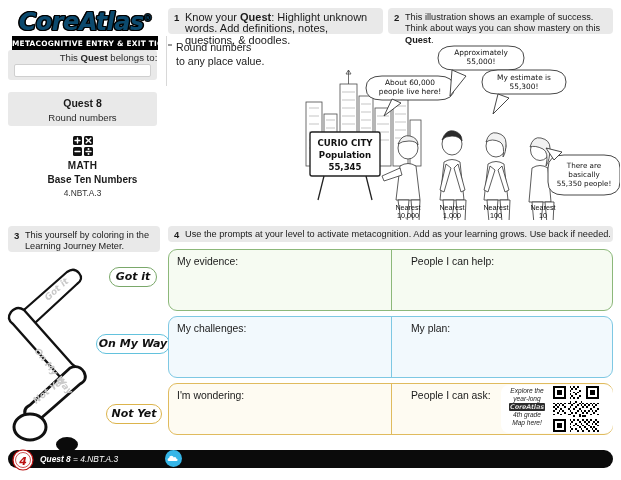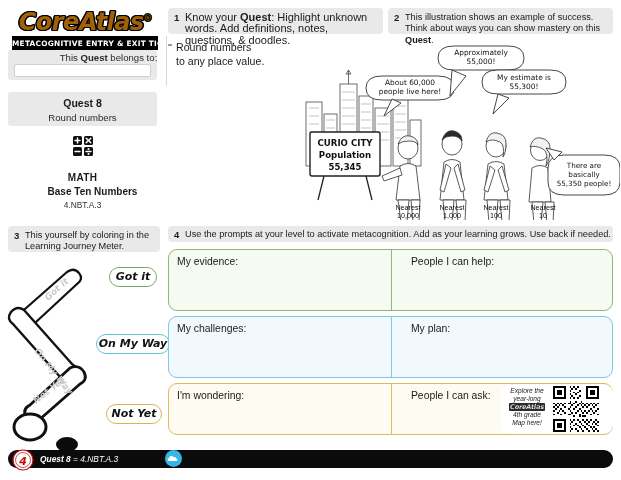--- a/index.html
+++ b/index.html
@@ -13,21 +13,21 @@
   #sheet{position:relative;width:621px;height:480px;}
 
   
   .left-col{position:absolute;left:0;top:0;width:165px;height:440px;}
 
   .logo-wrap{position:absolute;left:12px;top:6px;width:146px;}
   .logo-word{
     font-family:"DejaVu Sans", sans-serif;
     font-weight:bold;font-style:italic;
     font-size:24px;letter-spacing:-0.5px;
-    color:#a16207;
+    color:#0c4a6e;
     -webkit-text-stroke:1.4px #000;
     paint-order:stroke fill;
     text-align:center;line-height:26px;
     text-shadow:1px 1px 0 #000,-1px 1px 0 #000,1px -1px 0 #000,-1px -1px 0 #000,
                 0 1.4px 0 #000,0 -1.4px 0 #000,1.4px 0 0 #000,-1.4px 0 0 #000;
     white-space:nowrap;
   }
   .logo-tm{font-size:8px;vertical-align:super;}
   .logo-sub{
     margin-top:1px;background:#000;color:#fff;
@@ -55,21 +55,21 @@
 
   .quest-box{
     position:absolute;left:8px;top:92px;width:149px;height:34px;
     background:#e9e9e9;border-radius:3px;text-align:center;
   }
   .quest-title{font-size:10.5px;font-weight:bold;padding-top:5px;color:#1a1a1a;}
   .quest-sub{font-size:9.6px;padding-top:3px;color:#2b2b2b;}
 
   .subject-block{position:absolute;left:0;top:136px;width:165px;text-align:center;}
   .math-icon{width:20px;height:20px;margin:0 auto;display:block;}
-  .subject-name{font-size:10px;font-weight:bold;margin-top:16px;letter-spacing:0.3px;}
+  .subject-name{font-size:10px;font-weight:bold;margin-top:4px;letter-spacing:0.3px;}
   .domain-name{font-size:10px;font-weight:bold;margin-top:3px;padding-left:20px;}
   .std-code{font-size:8.4px;margin-top:3px;color:#333;}
 
   
   .p1-head{
     position:absolute;left:168px;top:8px;width:215px;height:26px;
     background:#e9e9e9;border-radius:4px;
   }
   .p1-num{position:absolute;left:6px;top:4px;font-size:9.6px;font-weight:bold;}
   .p1-text{position:absolute;left:17px;top:4px;width:194px;font-size:11px;line-height:11.3px;color:#1a1a1a;}

